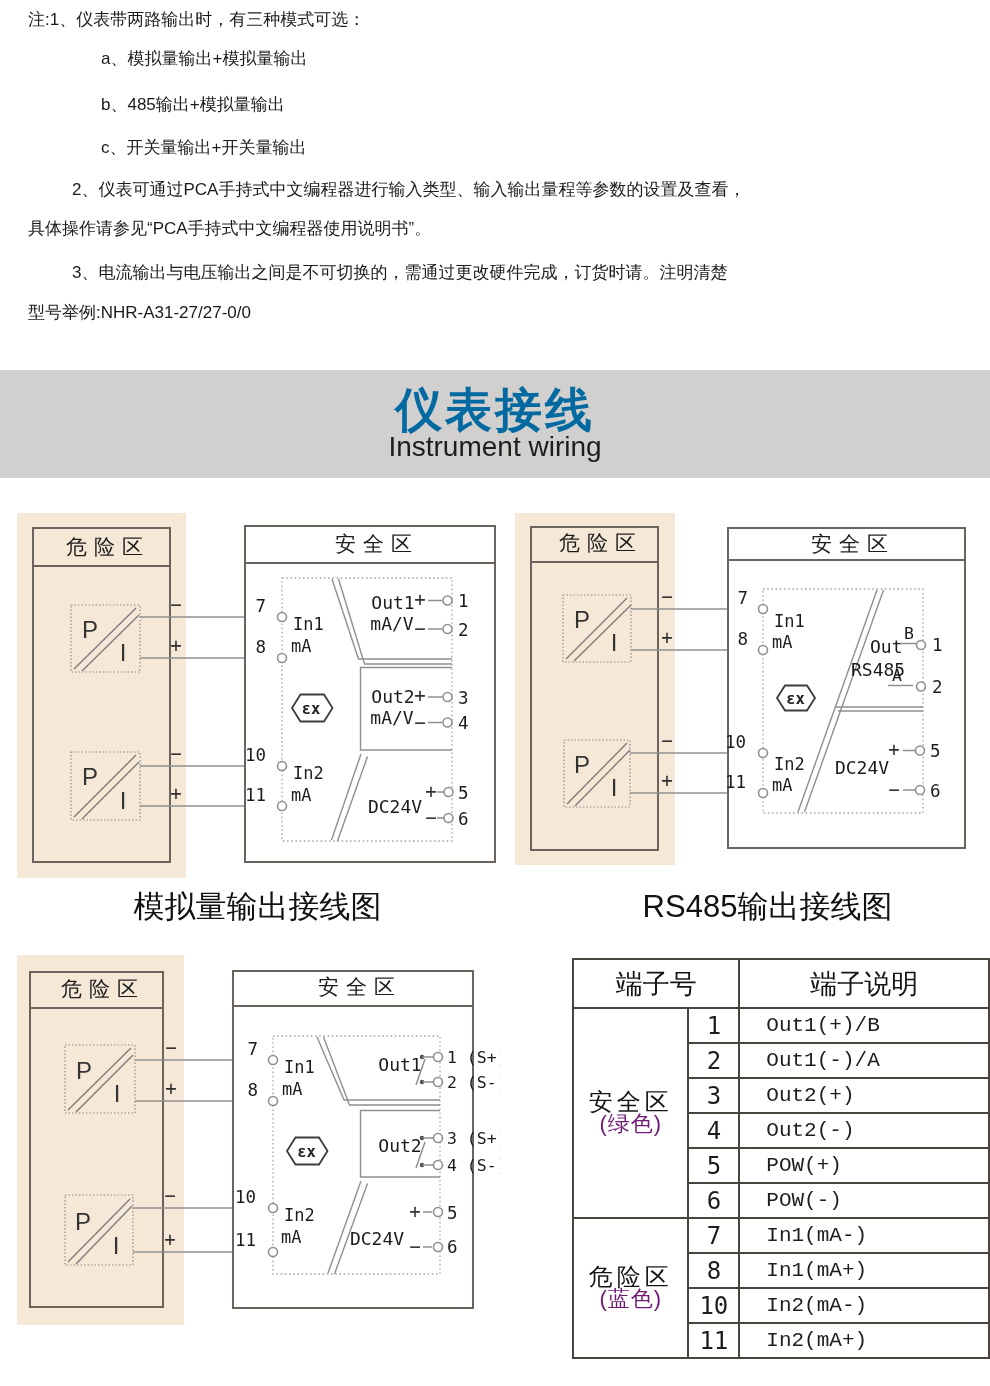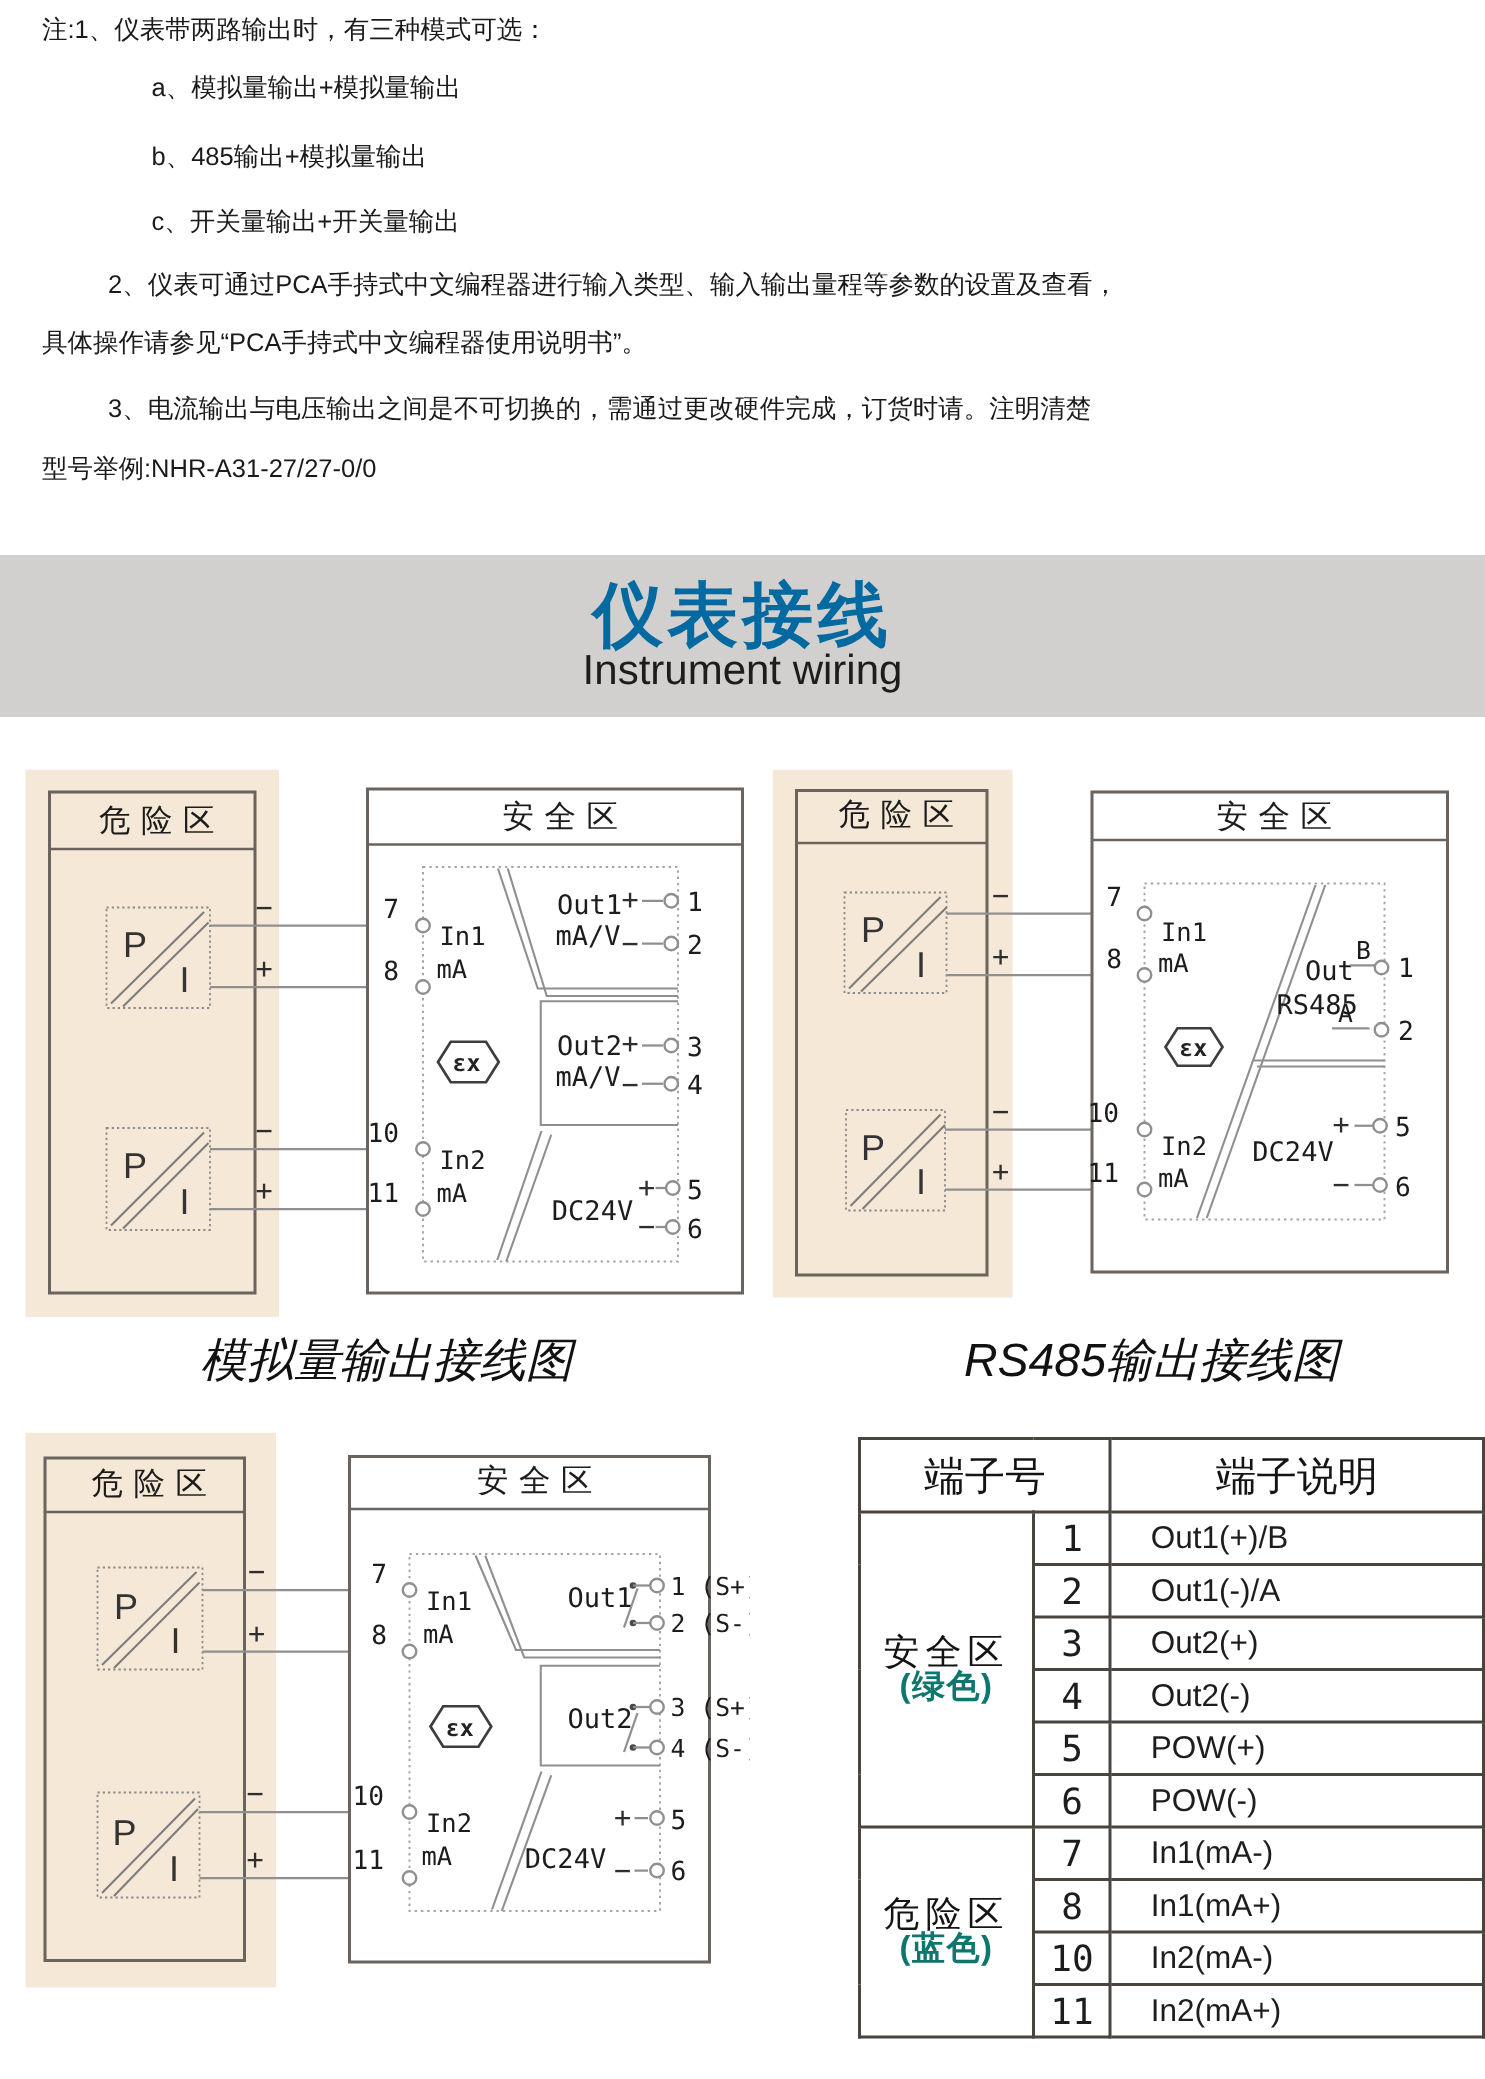--- a/index.html
+++ b/index.html
@@ -33,32 +33,32 @@
   .zh{font-family:"Liberation Sans",sans-serif;font-size:21px;letter-spacing:7px;}
   .mono{font-family:"DejaVu Sans Mono",monospace;}
   .m18{font-size:18px;}
   .m17{font-size:17px;}
   .m16{font-size:16.5px;}
   .num{font-family:"DejaVu Sans Mono",monospace;font-size:17.5px;}
   .sign{font-family:"DejaVu Sans Mono",monospace;font-size:19px;fill:#2e2e2e;}
   .sens{font-family:"Liberation Sans",sans-serif;font-size:24px;fill:#333;}
   .exm{font-family:"DejaVu Sans Mono",monospace;font-size:15.5px;font-weight:600;fill:#222;}
 
-  .caption{position:absolute;font-size:31px;font-weight:500;color:#111;text-align:center;white-space:nowrap;font-style:italic;}
+  .caption{position:absolute;font-size:31px;font-weight:500;color:#111;text-align:center;white-space:nowrap;}
 
   
   #term-table{position:absolute;left:572px;top:958px;border-collapse:collapse;table-layout:fixed;}
   #term-table th,#term-table td{border:2px solid var(--table-border,#4a443f);padding:0;}
   #term-table th{height:47px;font-size:27px;font-weight:500;text-align:center;color:#141414;}
   #term-table td{height:33px;}
   #term-table td.no{width:51px;text-align:center;font-family:"DejaVu Sans Mono",monospace;font-size:24px;}
-  #term-table td.desc{width:233px;text-align:left;padding-left:26px;font-family:Liberation Sans, sans-serif;font-size:21px;}
+  #term-table td.desc{width:233px;text-align:left;padding-left:26px;font-family:Liberation Mono, monospace;font-size:21px;}
   #term-table td.group{width:122px;text-align:center;vertical-align:middle;}
   #term-table td.group .g1{font-size:24px;letter-spacing:4px;line-height:22px;color:#141414;}
-  #term-table td.group .g2{font-size:22px;letter-spacing:1px;line-height:22px;color:#0f766e;font-weight:bold;}
+  #term-table td.group .g2{font-size:22px;letter-spacing:1px;line-height:22px;color:#701a75;}
 </style>
 </head>
 <body>
 
 <div id="page">
 
   <div class="note-line" style="left:28px;top:8px">注:1、仪表带两路输出时，有三种模式可选：</div>
   <div class="note-line" style="left:101px;top:47px">a、模拟量输出+模拟量输出</div>
   <div class="note-line" style="left:101px;top:93px">b、485输出+模拟量输出</div>
   <div class="note-line" style="left:101px;top:136px">c、开关量输出+开关量输出</div>

